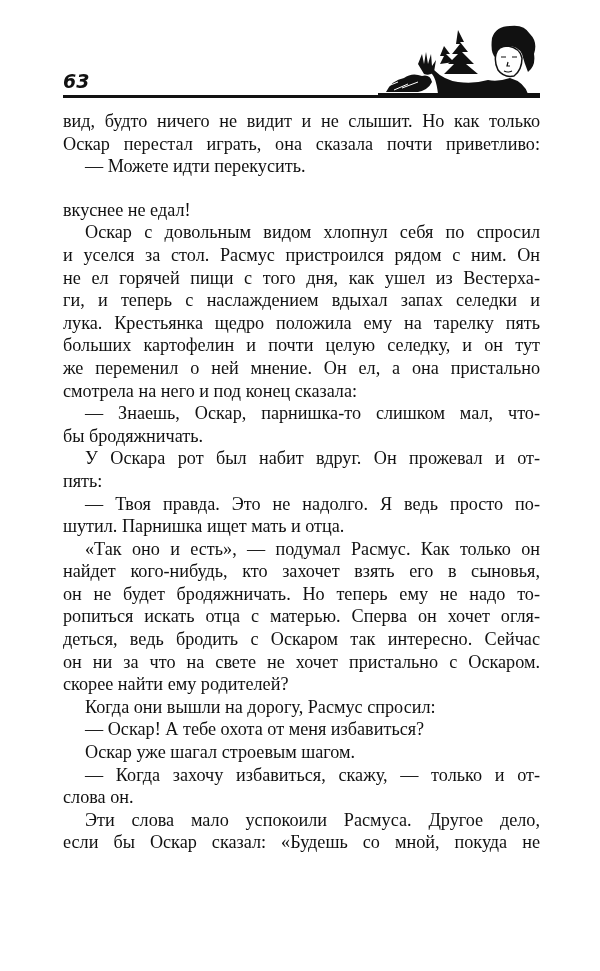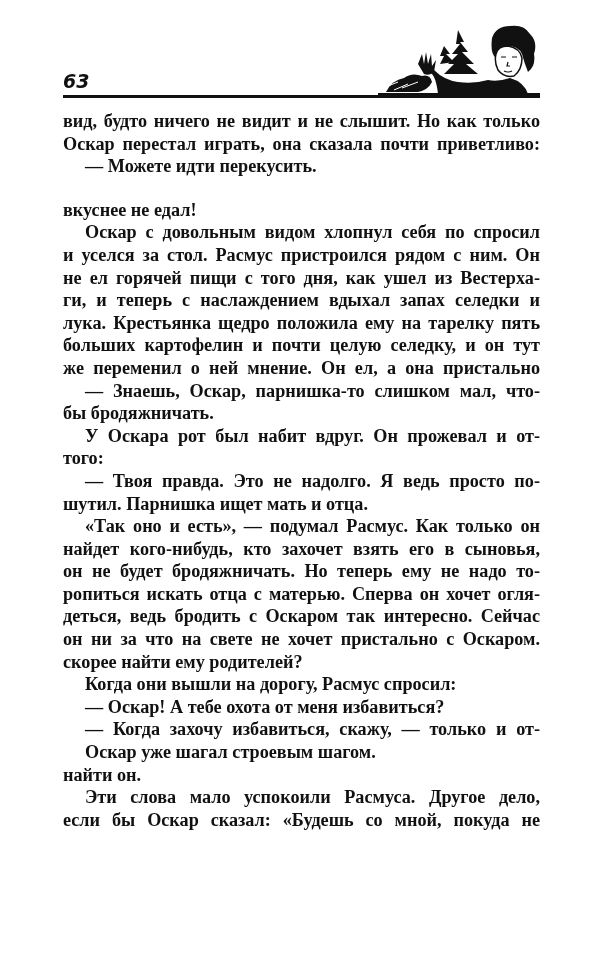--- a/index.html
+++ b/index.html
@@ -1,20 +1,20 @@
 <!DOCTYPE html>
 <html><head>
 <meta charset="utf-8">
 <style>
   html, body { margin: 0; padding: 0; background: #ffffff; }
   body { width: 600px; height: 971px; position: relative; overflow: hidden; font-family: "Liberation Serif", "DejaVu Serif", serif; color: #111111; }
   .page-number { position: absolute; left: 63px; top: 70px; font-size: 19px; font-style: italic; font-weight: bold; font-family: "DejaVu Sans", sans-serif; letter-spacing: 0px; }
   .header-rule { position: absolute; left: 63px; top: 95px; width: 477px; height: 3px; background: #111; }
   .illustration { position: absolute; left: 378px; top: 24px; width: 162px; height: 72px; }
-  .text-block { position: absolute; left: 63px; top: 110px; width: 477px; font-size: 18.2px; line-height: 22.6px; text-align: justify; font-weight: bold; }
+  .text-block { position: absolute; left: 63px; top: 110px; width: 477px; font-size: 18.2px; line-height: 22.6px; text-align: justify; }
   .line { display: block; white-space: nowrap; text-align-last: justify; text-align: justify; height: 22.6px; }
   .line.last { text-align-last: left; }
   .indent { padding-left: 22px; }
   .gap { height: 21px; }
 </style>
 </head>
 <body>
 
 <div class="page-number">63</div>
 
@@ -46,33 +46,34 @@
   <span class="line indent last">—  Можете идти перекусить.</span>
   <div class="gap"></div>
   <span class="line last">вкуснее не едал!</span>
   <span class="line indent">Оскар с довольным видом хлопнул себя по спросил</span>
   <span class="line">и уселся за стол. Расмус пристроился рядом с ним. Он</span>
   <span class="line">не ел горячей пищи с того дня, как ушел из Вестерха-</span>
   <span class="line">ги, и теперь с наслаждением вдыхал запах селедки и</span>
   <span class="line">лука. Крестьянка щедро положила ему на тарелку пять</span>
   <span class="line">больших картофелин и почти целую селедку, и он тут</span>
   <span class="line">же переменил о ней мнение. Он ел, а она пристально</span>
+  <span class="line last">смотрела на него и под конец сказала:</span>
   <span class="line indent">—  Знаешь, Оскар, парнишка-то слишком мал, что-</span>
   <span class="line last">бы бродяжничать.</span>
   <span class="line indent">У Оскара рот был набит вдруг. Он прожевал и от-</span>
-  <span class="line last">того:</span>
+  <span class="line last">пять:</span>
   <span class="line indent">—  Твоя правда. Это не надолго. Я ведь просто по-</span>
   <span class="line last">шутил. Парнишка ищет мать и отца.</span>
   <span class="line indent">«Так оно и есть», — подумал Расмус. Как только он</span>
   <span class="line">найдет кого-нибудь, кто захочет взять его в сыновья,</span>
   <span class="line">он не будет бродяжничать. Но теперь ему не надо то-</span>
   <span class="line">ропиться искать отца с матерью. Сперва он хочет огля-</span>
   <span class="line">деться, ведь бродить с Оскаром так интересно. Сейчас</span>
   <span class="line">он ни за что на свете не хочет пристально с Оскаром.</span>
   <span class="line last">скорее найти ему родителей?</span>
   <span class="line indent last">Когда они вышли на дорогу, Расмус спросил:</span>
   <span class="line indent last">—  Оскар! А тебе охота от меня избавиться?</span>
+  <span class="line indent last">Оскар уже шагал строевым шагом.</span>
   <span class="line indent">—  Когда захочу избавиться, скажу, — только и от-</span>
-  <span class="line indent last">Оскар уже шагал строевым шагом.</span>
-  <span class="line last">найти он.</span>
+  <span class="line last">слова он.</span>
   <span class="line indent">Эти слова мало успокоили Расмуса. Другое дело,</span>
   <span class="line">если бы Оскар сказал: «Будешь со мной, покуда не</span>
 </div>
 
 </body></html>

